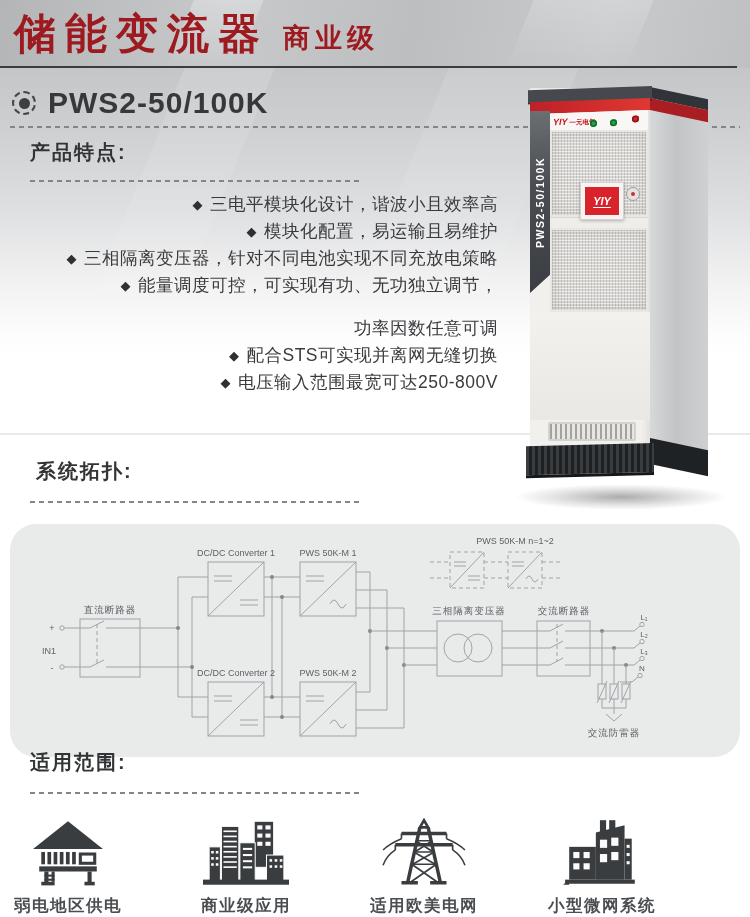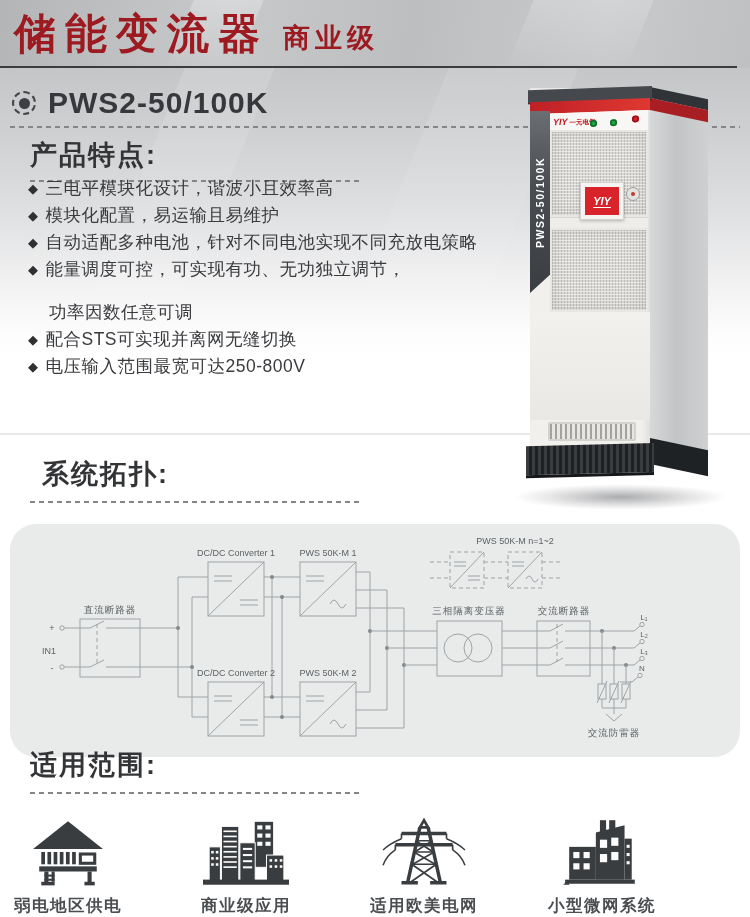--- a/index.html
+++ b/index.html
@@ -36,24 +36,24 @@
 
   .model-row{position:absolute;left:12px;top:18px;display:flex;align-items:center;}
   .model-dot{width:20px;height:20px;border:2px dashed #46474a;border-radius:50%;display:flex;align-items:center;justify-content:center;margin-right:12px;}
   .model-dot-inner{width:11px;height:11px;border-radius:50%;background:#3e3f42;}
   .model-label{font-size:30px;font-weight:bold;color:#37383b;letter-spacing:1px;}
 
   .dash{height:2px;background-image:repeating-linear-gradient(90deg,#858587 0 5px,transparent 5px 9px);}
   .dash-full{position:absolute;left:10px;top:58px;width:730px;}
   .dash-feat{position:absolute;left:30px;top:112px;width:330px;}
 
-  .sec-h2{font-size:27px;font-weight:bold;color:#333436;letter-spacing:2px;line-height:1;margin:0;}
+  .sec-h2{font-size:20px;font-weight:bold;color:#333436;letter-spacing:2px;line-height:1;margin:0;}
   .feat-h2{position:absolute;left:30px;top:74px;}
 
-  .feat-list{position:absolute;left:28px;top:107px;width:470px;list-style:none;margin:0;padding:0;}
+  .feat-list{position:absolute;left:28px;top:123px;width:470px;list-style:none;margin:0;padding:0;text-align:right;}
   .feat-list li{font-size:17.5px;color:#3a3b3e;line-height:27px;letter-spacing:.5px;white-space:nowrap;}
   .feat-list li .diamond{font-size:13px;color:#2f3032;margin-right:7px;vertical-align:1px;}
   .feat-list li.cont{padding-left:21px;margin-top:16px;}
 
   
   .cabinet{position:absolute;left:528px;top:18px;width:200px;height:430px;z-index:3;}
   .cab-shadow{position:absolute;left:-14px;top:398px;width:214px;height:26px;border-radius:50%;
     background:radial-gradient(ellipse at center,rgba(35,37,42,.38) 0%,rgba(35,37,42,.12) 45%,rgba(35,37,42,0) 70%);}
   .cab-side{position:absolute;left:122px;top:3px;width:58px;height:372px;
     background:linear-gradient(90deg,#d7d8d9 0%,#c3c4c6 45%,#cfd0d1 100%);
@@ -91,21 +91,21 @@
   .cab-vent{position:absolute;left:20px;top:336px;width:84px;height:15px;border:2px solid #d3d2cf;border-radius:2px;
     background:repeating-linear-gradient(90deg,#a2a2a0 0 2px,#e7e6e3 2px 5px);}
   .cab-base{position:absolute;left:-2px;top:357px;width:128px;height:29px;
     background:repeating-linear-gradient(90deg,#3a3d40 0 3px,#1e2124 3px 6px);
     border-bottom:3px solid #15181a;transform:skewY(-1.5deg);transform-origin:right top;}
 
   
   .mid-rule{position:absolute;left:0;top:433px;width:750px;height:2px;background:#e9e9e9;}
 
   
-  .topo-h2{position:absolute;left:42px;top:461px;}
+  .topo-h2{position:absolute;left:36px;top:461px;}
   .dash-topo{position:absolute;left:30px;top:501px;width:330px;}
   .topo-panel{position:absolute;left:10px;top:524px;width:730px;height:233px;background:#e9eaea;border-radius:26px;}
   .topo-panel svg{display:block;width:730px;height:233px;}
   .tl{stroke:#9fa4a7;stroke-width:1;fill:none;}
   .tdash{stroke-dasharray:4 3;}
   .tdot{fill:#82878b;stroke:none;}
   .topo-txt{fill:#5c6266;font-size:9px;font-family:inherit;}
   .topo-txt-cn{fill:#5c6266;font-size:9.5px;font-family:inherit;letter-spacing:1px;}
   .topo-term{fill:#5c6266;font-size:8px;font-family:inherit;}
 
@@ -145,21 +145,21 @@
       <span class="model-label">PWS2-50/100K</span>
     </div>
     <div class="dash dash-full"></div>
 
     <h2 class="sec-h2 feat-h2">产品特点:</h2>
     <div class="dash dash-feat"></div>
 
     <ul class="feat-list">
       <li><span class="diamond">◆</span><span>三电平模块化设计，谐波小且效率高</span></li>
       <li><span class="diamond">◆</span><span>模块化配置，易运输且易维护</span></li>
-      <li><span class="diamond">◆</span><span>自动适配多种电池，针对不同电池实现不同充放电策略</span></li>
+      <li><span class="diamond">◆</span><span>三相隔离变压器，针对不同电池实现不同充放电策略</span></li>
       <li><span class="diamond">◆</span><span>能量调度可控，可实现有功、无功独立调节，</span></li>
       <li class="cont"><span>功率因数任意可调</span></li>
       <li><span class="diamond">◆</span><span>配合STS可实现并离网无缝切换</span></li>
       <li><span class="diamond">◆</span><span>电压输入范围最宽可达250-800V</span></li>
     </ul>
 
     <div class="cabinet">
       <div class="cab-shadow"></div>
       <div class="cab-side"></div>
       <div class="cab-side-cap"></div>

